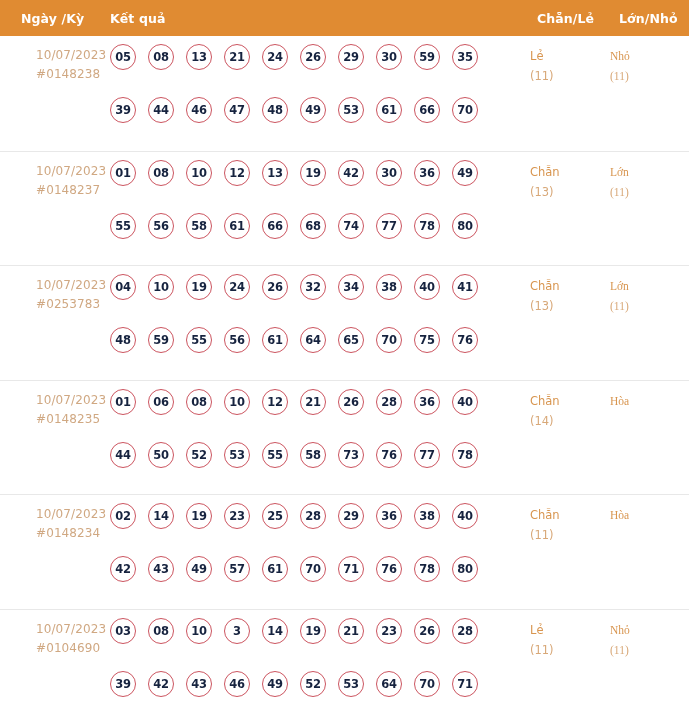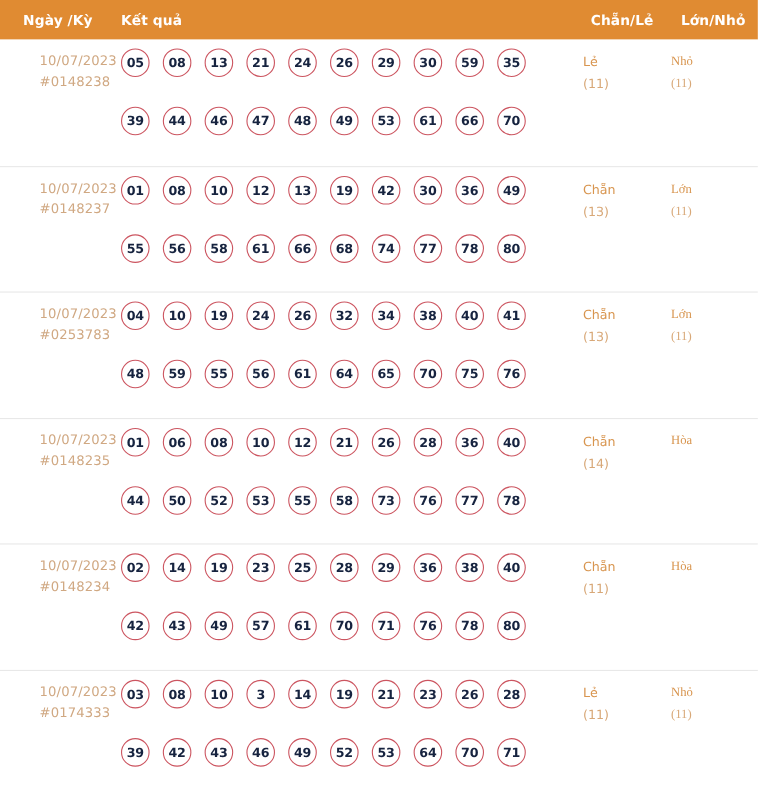--- a/index.html
+++ b/index.html
@@ -263,21 +263,21 @@
             <span class="ball">71</span>
             <span class="ball">76</span>
             <span class="ball">78</span>
             <span class="ball">80</span>
           </div>
         </div>
         <div class="cell-tag cell-oddeven"><span>Chẵn</span><span class="tag-count">(11)</span></div>
         <div class="cell-tag cell-bigsmall"><span>Hòa</span></div>
       </div>
       <div class="row">
-        <div class="cell-date"><span>10/07/2023</span><span class="draw-id">#0174333</span></div>
+        <div class="cell-date"><span>10/07/2023</span><span class="draw-id">#0104690</span></div>
         <div class="cell-balls">
           <div class="ball-line">
             <span class="ball">03</span>
             <span class="ball">08</span>
             <span class="ball">10</span>
             <span class="ball">3</span>
             <span class="ball">14</span>
             <span class="ball">19</span>
             <span class="ball">21</span>
             <span class="ball">23</span>

